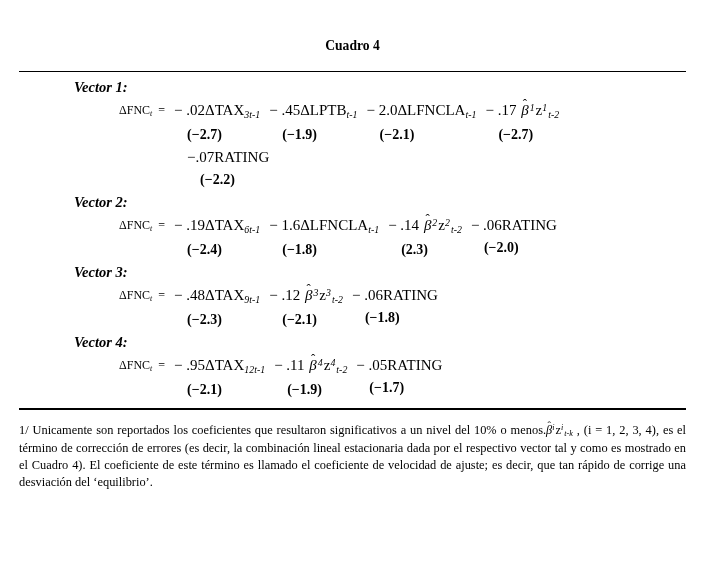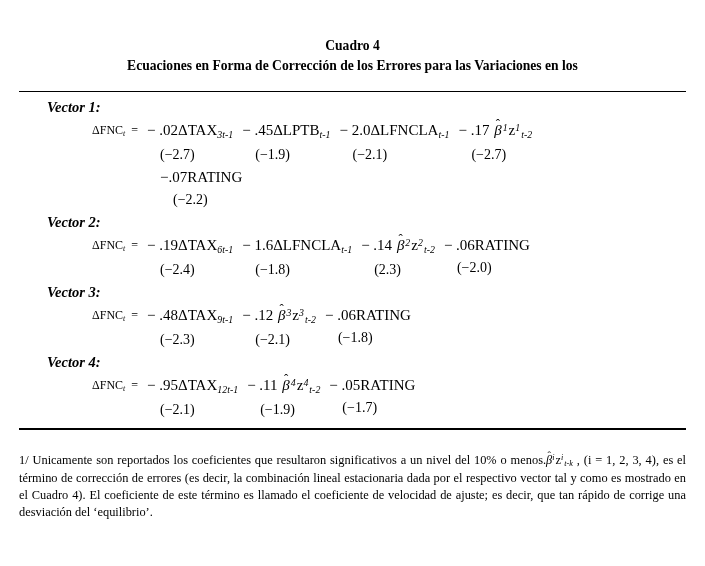--- a/index.html
+++ b/index.html
@@ -15,47 +15,46 @@
   
   .title-block{padding-top:36px;text-align:center;font-weight:bold;font-size:13.6px;line-height:20px;}
   .title-sup{font-size:9px;position:relative;top:-5px;font-weight:bold;}
 
   
   hr{border:0;margin:0;}
   hr.rule-top{border-top:1.5px solid #000;margin-top:15px;}
   hr.rule-bottom{border-top:2.5px solid #000;margin-top:8px;}
 
   
-  #vectors{margin-left:28px;margin-top:5px;}
+  #vectors{margin-left:55px;margin-top:5px;}
   .vector-block{margin-bottom:2px;}
   .vector-label{font-weight:bold;font-style:italic;font-size:14.5px;line-height:21px;margin-top:2px;}
   .eq-line{margin-left:45px;white-space:nowrap;}
   .eq-line.cont{margin-left:113px;}
   .lhs{display:inline-block;vertical-align:top;font-size:12px;line-height:24px;margin-right:6px;}
   .term{display:inline-block;vertical-align:top;margin-right:9px;}
   .expr{display:block;font-size:15px;line-height:24px;white-space:nowrap;}
-  .tstat{display:block;font-size:14px;line-height:21px;padding-left:13px;font-style:normal;}
+  .tstat{display:block;font-size:14px;line-height:21px;padding-left:13px;font-style:normal;font-weight:bold;}
   .sb{font-style:italic;font-size:0.66em;position:relative;top:0.28em;letter-spacing:0;}
   .spx{font-style:italic;font-size:0.66em;position:relative;top:-0.45em;margin-right:1px;}
   .bhat{font-style:italic;position:relative;display:inline-block;padding:0 1px;}
   .bhat .hat{position:absolute;font-style:normal;top:-0.5em;left:50%;transform:translateX(-50%);font-size:0.85em;}
 
   
-  .footnote{font-size:12.4px;line-height:17px;text-align:justify;margin:22px 0 0 0;}
+  .footnote{font-size:12.4px;line-height:17px;text-align:justify;margin:12px 0 0 0;}
   .footnote .bhat{padding:0;}
 </style>
 </head>
 <body>
 
 <div class="page">
   <div class="content">
 
     <div class="title-block">
       <div>Cuadro 4</div>
-      <div>Ecuaciones en Forma de Corrección de los Errores para las Variaciones en los</div>
     </div>
 
     <hr class="rule-top">
 
     <div id="vectors">
         <div class="vector-block">
           <div class="vector-label">Vector 1:</div>
           <div class="eq-line"><span class="lhs"><span class="i">ΔFNC</span><span class="sb">t</span><span class="r">&nbsp;&nbsp;=&nbsp;</span></span><span class="term"><span class="expr"><span class="r">−&nbsp;.02</span><span class="i">ΔTAX</span><span class="sb">3t-1</span></span><span class="tstat">(−2.7)</span></span><span class="term"><span class="expr"><span class="r">−&nbsp;.45</span><span class="i">ΔLPTB</span><span class="sb">t-1</span></span><span class="tstat">(−1.9)</span></span><span class="term"><span class="expr"><span class="r">−&nbsp;2.0</span><span class="i">ΔLFNCLA</span><span class="sb">t-1</span></span><span class="tstat">(−2.1)</span></span><span class="term"><span class="expr"><span class="r">−&nbsp;.17&nbsp;</span><span class="bhat"><span class="hat">ˆ</span>β</span><span class="spx">1</span><span class="i">z</span><span class="spx">1</span><span class="sb">t-2</span></span><span class="tstat">(−2.7)</span></span></div>
           <div class="eq-line cont"><span class="term"><span class="expr"><span class="r">−.07</span><span class="i">RATING</span></span><span class="tstat">(−2.2)</span></span></div>
         </div>

